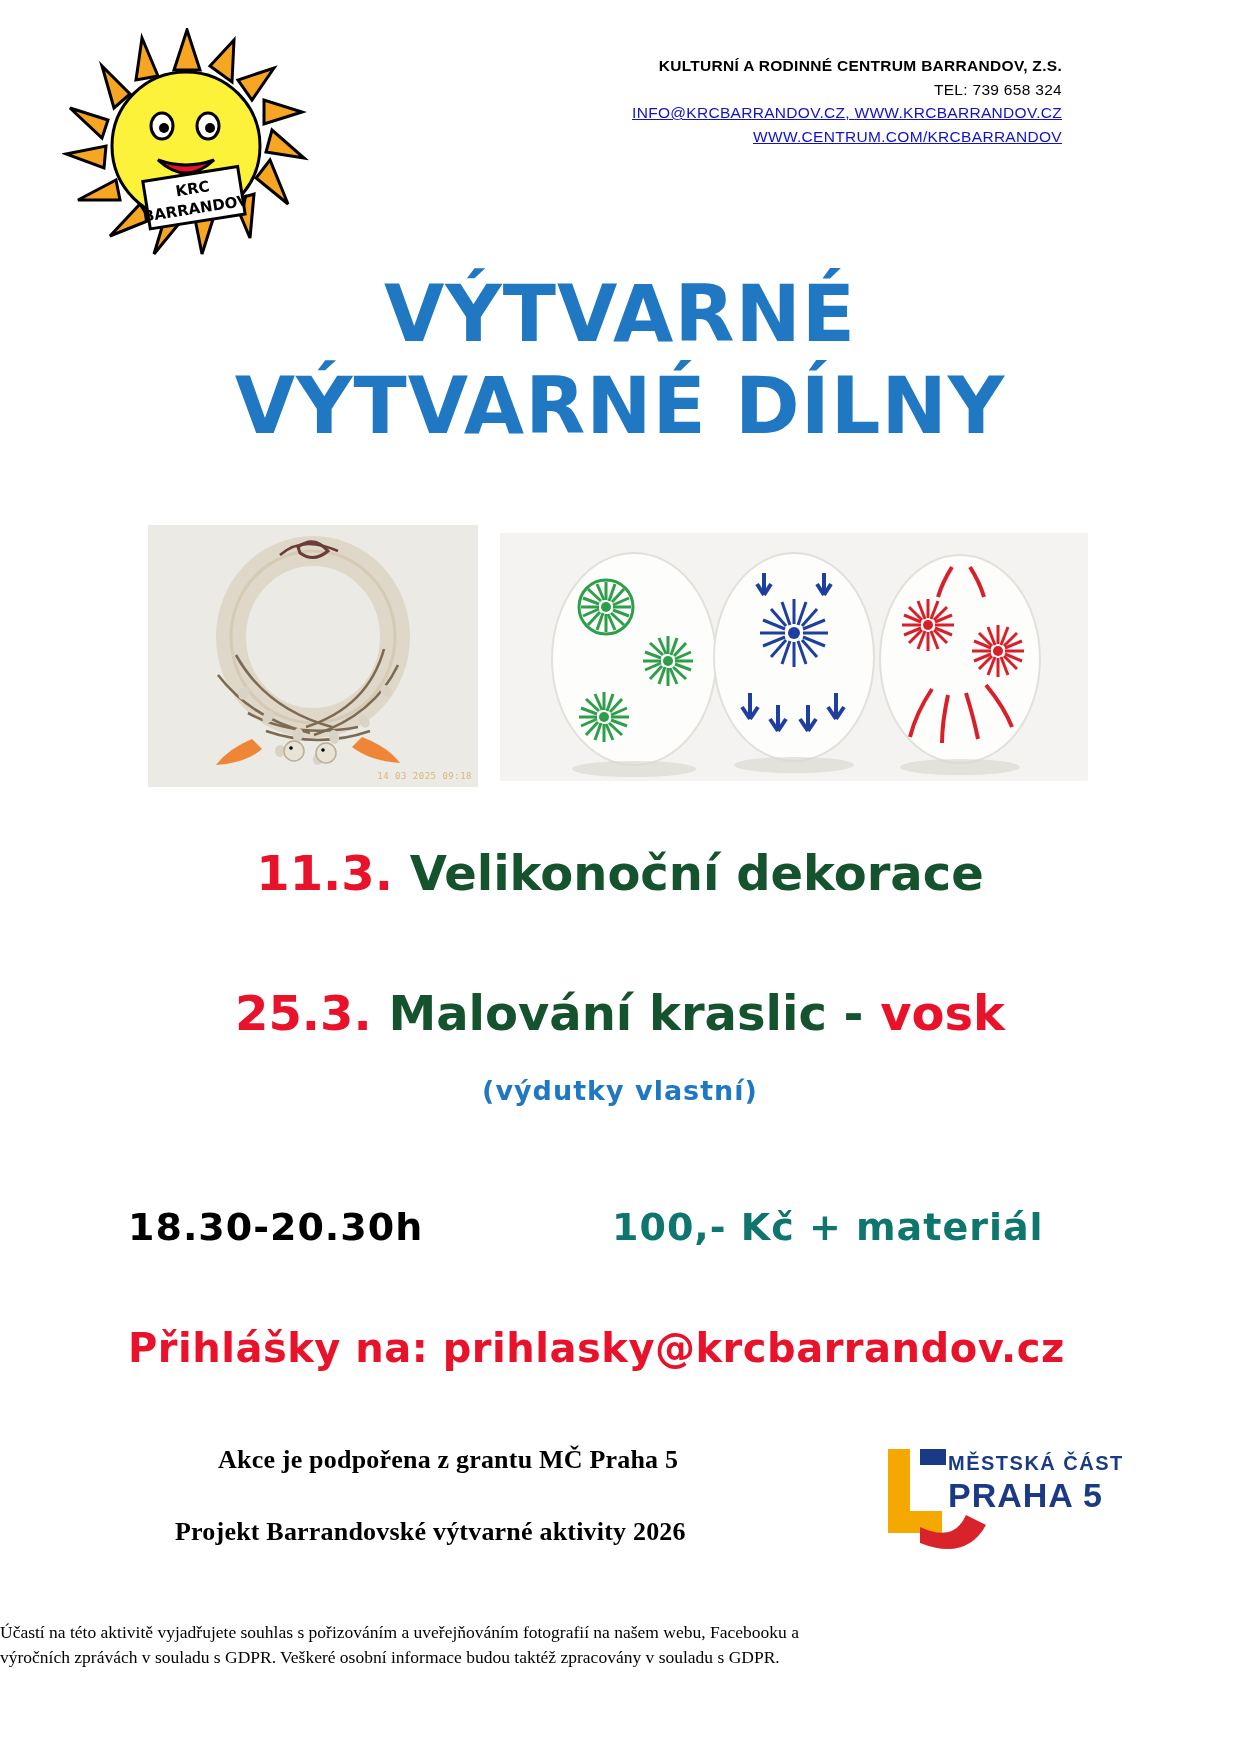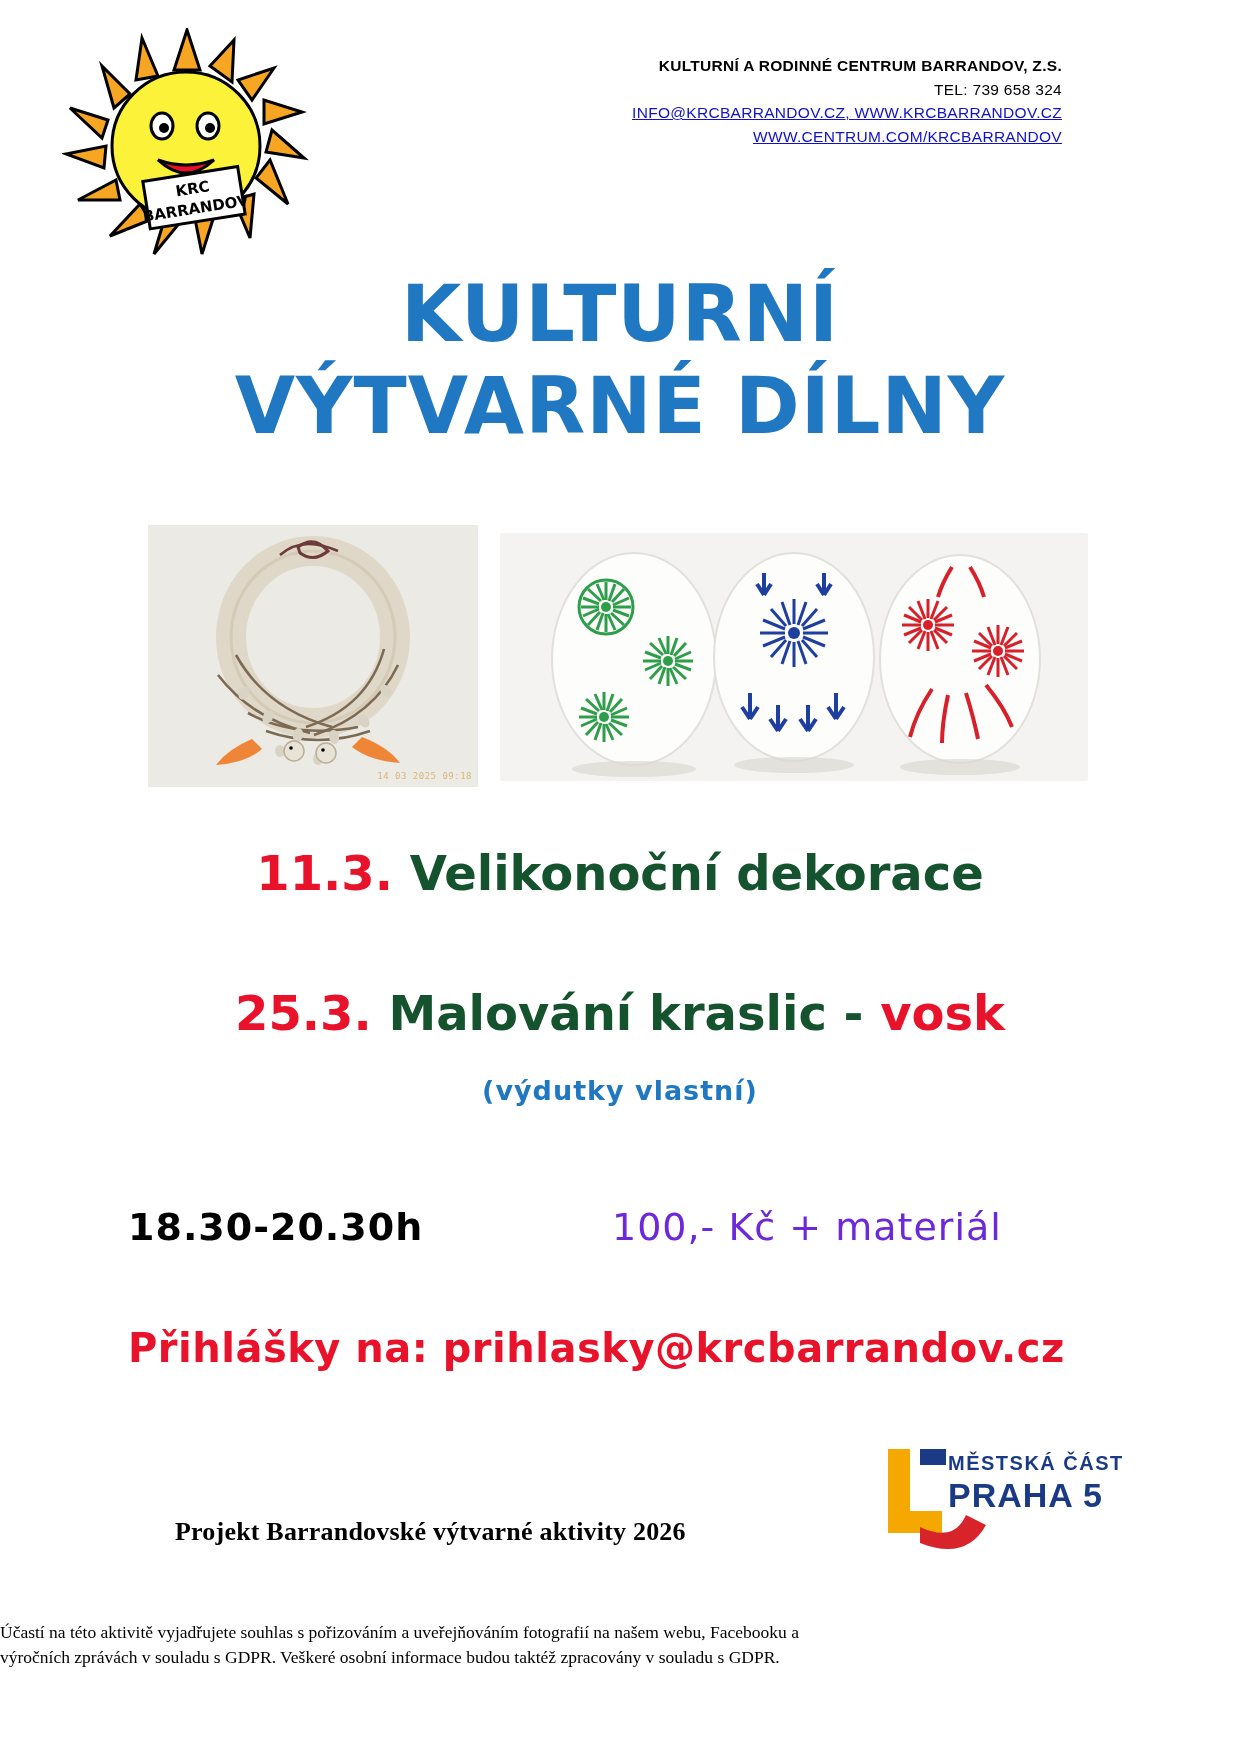--- a/index.html
+++ b/index.html
@@ -163,23 +163,23 @@
     font-weight: bold;
     font-size: 38px;
     color: #000000;
     letter-spacing: 1px;
   }
   .price {
     position: absolute;
     left: 612px;
     top: 0;
     font-family: "DejaVu Sans", sans-serif;
-    font-weight: normal;
+    font-weight: bold;
     font-size: 38px;
-    color: #6d28d9;
+    color: #0f766e;
     letter-spacing: 1px;
   }
 
   
   .signup {
     position: absolute;
     top: 1325px;
     left: 128px;
     font-family: "DejaVu Sans", sans-serif;
     font-weight: bold;
@@ -300,21 +300,21 @@
     <div class="links">
       <a href="#">INFO@KRCBARRANDOV.CZ</a><span>, </span><a href="#">WWW.KRCBARRANDOV.CZ</a>
     </div>
     <div class="links">
       <a href="#">WWW.CENTRUM.COM/KRCBARRANDOV</a>
     </div>
   </div>
 </div>
 
 <div class="title">
-  <span class="line1">KULTURNÍ</span>
+  <span class="line1">VÝTVARNÉ</span>
   <span class="line2">VÝTVARNÉ DÍLNY</span>
 </div>
 
 <div class="images">
 
   <div class="photo-wreath">
     <svg viewBox="0 0 330 262" width="330" height="262" aria-hidden="true">
       <rect width="330" height="262" fill="#eceae4"></rect>
 
       <ellipse cx="165" cy="112" rx="82" ry="86" fill="none" stroke="#ded5c4" stroke-width="30" opacity="0.9"></ellipse>
@@ -544,20 +544,21 @@
 <div class="sub2">(výdutky vlastní)</div>
 
 <div class="timerow">
   <div class="time">18.30-20.30h</div>
   <div class="price">100,- Kč + materiál</div>
 </div>
 
 <div class="signup">Přihlášky na: prihlasky@krcbarrandov.cz</div>
 
 <div class="grant">
+  <div class="grant-line1">Akce je podpořena z grantu MČ Praha 5</div>
   <div class="grant-line2">Projekt Barrandovské výtvarné aktivity 2026</div>
 
   <div class="p5logo">
     <svg viewBox="0 0 280 110" width="280" height="110" aria-hidden="true">
       <path d="M8 8 h22 v62 h32 v22 h-54 z" fill="#f5a800"></path>
       <path d="M40 8 h26 v16 h-26 z" fill="#1a3a86"></path>
       <path d="M40 86 q34 16 46 -12 l20 10 q-20 36 -66 18 z" fill="#d8232a"></path>
     </svg>
     <div class="p5-text">
       <div class="p5-small">MĚSTSKÁ ČÁST</div>

